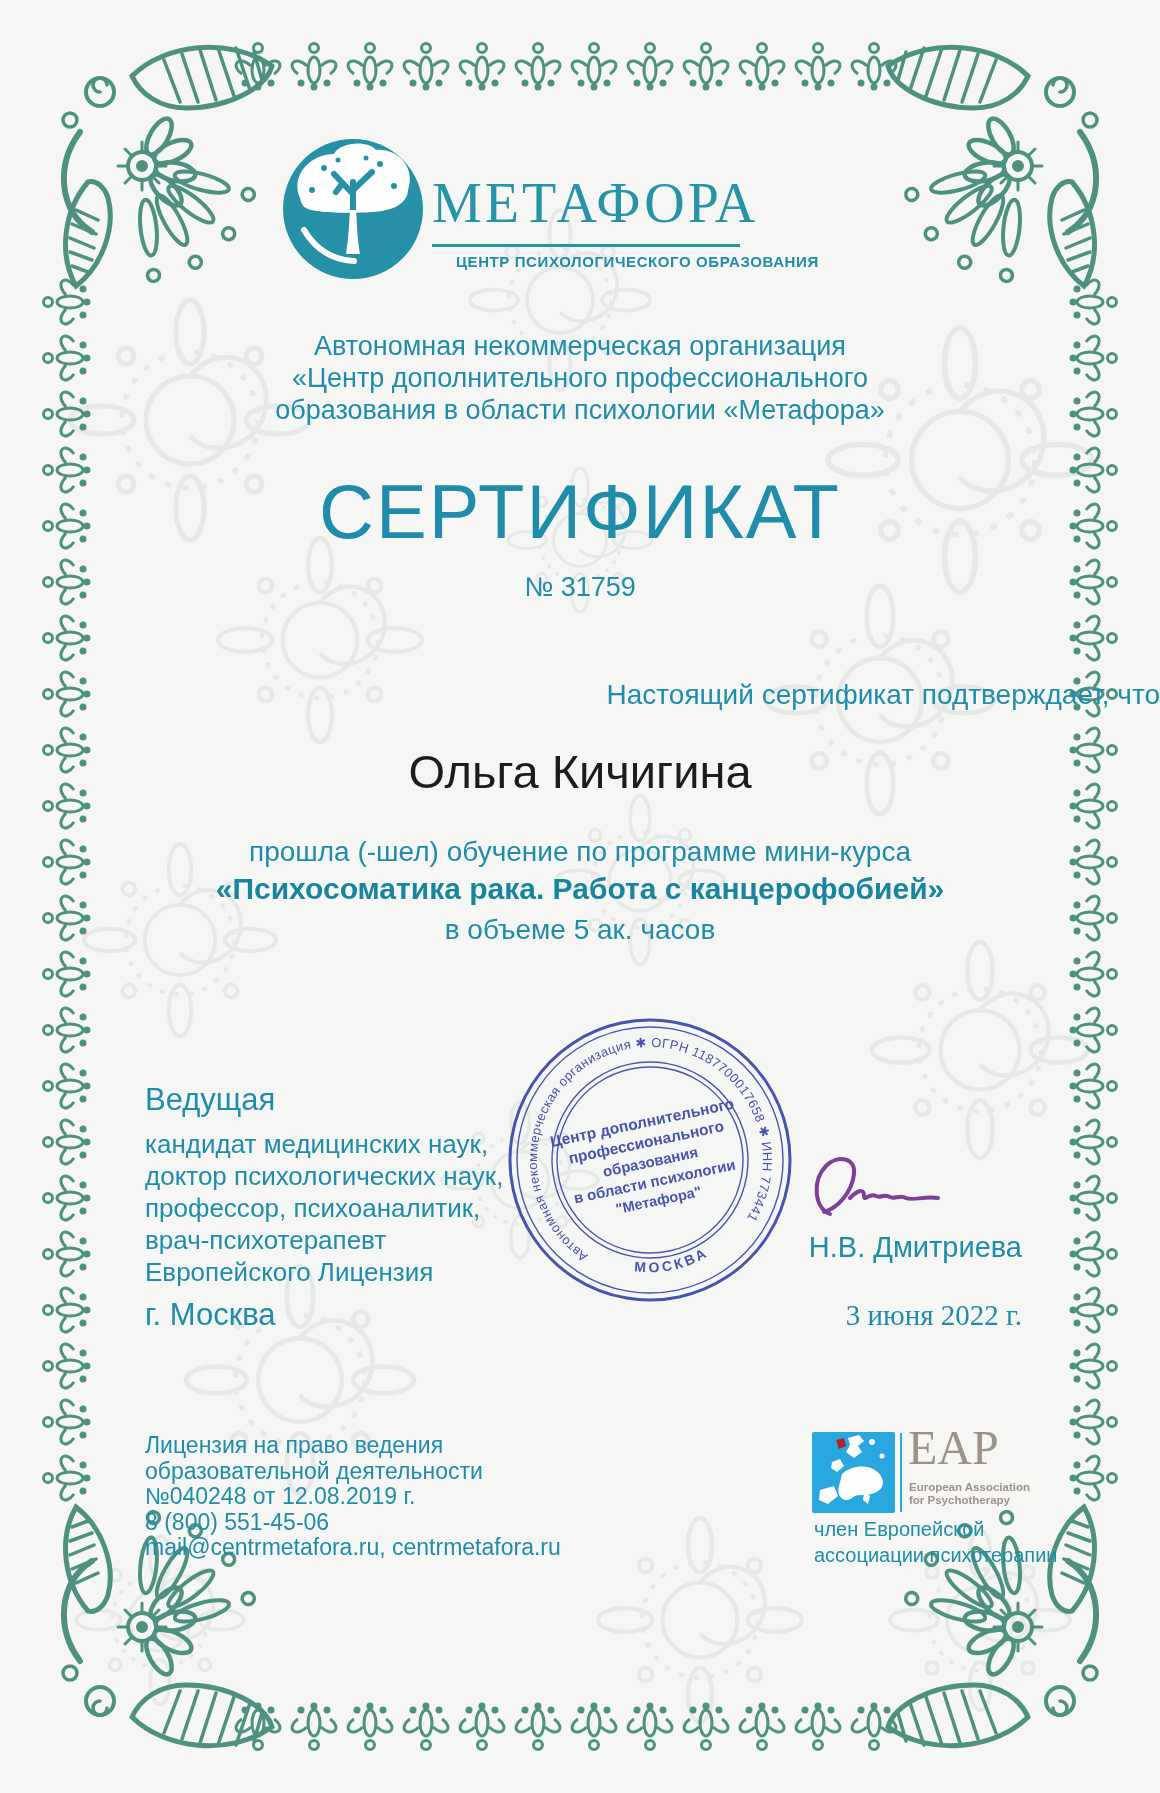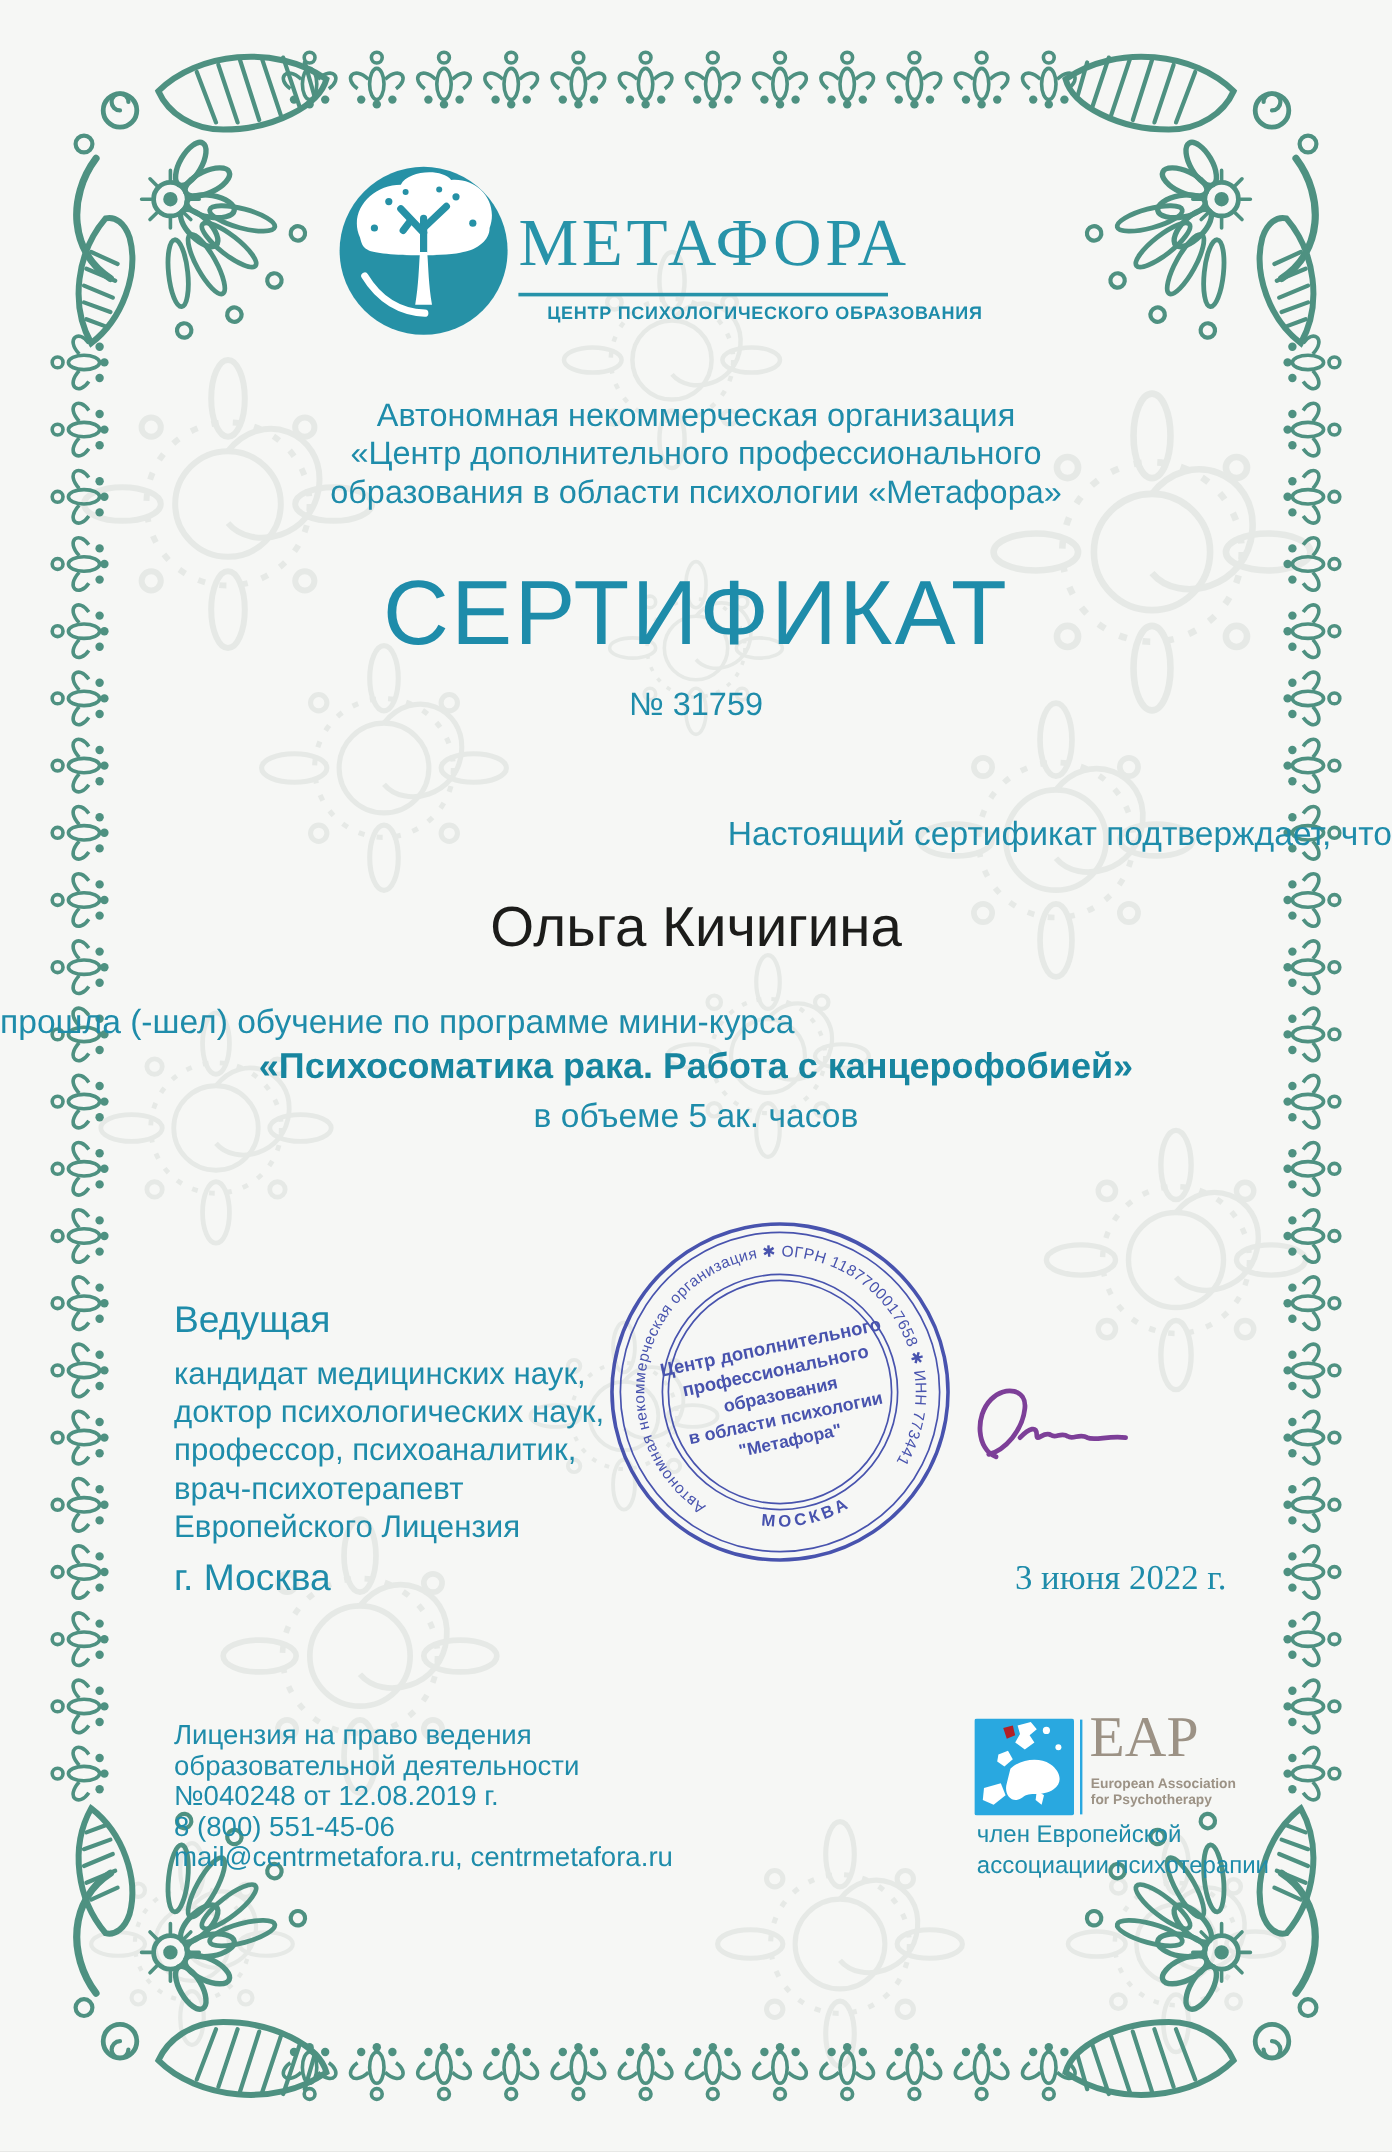--- a/index.html
+++ b/index.html
@@ -31,21 +31,21 @@
 
   .cert-title{left:0;top:468px;width:1160px;text-align:center;
     font-size:76px;font-weight:500;letter-spacing:2px;color:#1e8caa;}
   .cert-number{left:0;top:572px;width:1160px;text-align:center;
     font-size:27px;color:#1e8caa;}
 
   .confirm-line{left:0;top:679px;width:1160px;text-align:right;
     font-size:28px;color:#1e8caa;}
   .recipient{left:0;top:744px;width:1160px;text-align:center;
     font-size:47px;font-weight:500;color:#1c1c1a;}
-  .course-intro{left:0;top:836px;width:1160px;
+  .course-intro{left:0;top:836px;width:1160px;text-align:center;
     font-size:28px;color:#1e8caa;}
   .course-title{left:0;top:872px;width:1160px;text-align:center;
     font-size:30px;font-weight:bold;color:#17859f;}
   .course-volume{left:0;top:914px;width:1160px;text-align:center;
     font-size:28px;color:#1e8caa;}
 
   .leader-heading{left:145px;top:1082px;font-size:31px;color:#1e8caa;}
   .leader-cred{left:145px;top:1128px;font-size:26px;line-height:32px;color:#1e8caa;}
   .city{left:145px;top:1297px;font-size:31px;color:#1e8caa;}
 
@@ -292,20 +292,21 @@
     </g>
   </svg>
 
   <svg class="content signature" viewBox="0 0 150 85" xmlns="http://www.w3.org/2000/svg">
     <g stroke="#7d3f98" stroke-width="4" fill="none" stroke-linecap="round">
       <path d="M30,68 C14,62 12,34 26,20 C38,8 56,12 54,28 C52,46 38,62 24,66"></path>
       <path d="M50,52 C58,44 64,42 64,50 C64,56 70,46 76,50 C80,53 84,47 90,51 C94,54 100,48 106,52 C112,55 124,50 138,52"></path>
     </g>
   </svg>
 
+  <div class="content signer-name">Н.В. Дмитриева</div>
   <div class="content sign-date">3 июня 2022 г.</div>
 
   <div class="content license-block">
     <div>Лицензия на право ведения</div>
     <div>образовательной деятельности</div>
     <div>№040248 от 12.08.2019 г.</div>
     <div>8 (800) 551-45-06</div>
     <div>mail@centrmetafora.ru, centrmetafora.ru</div>
   </div>
 

